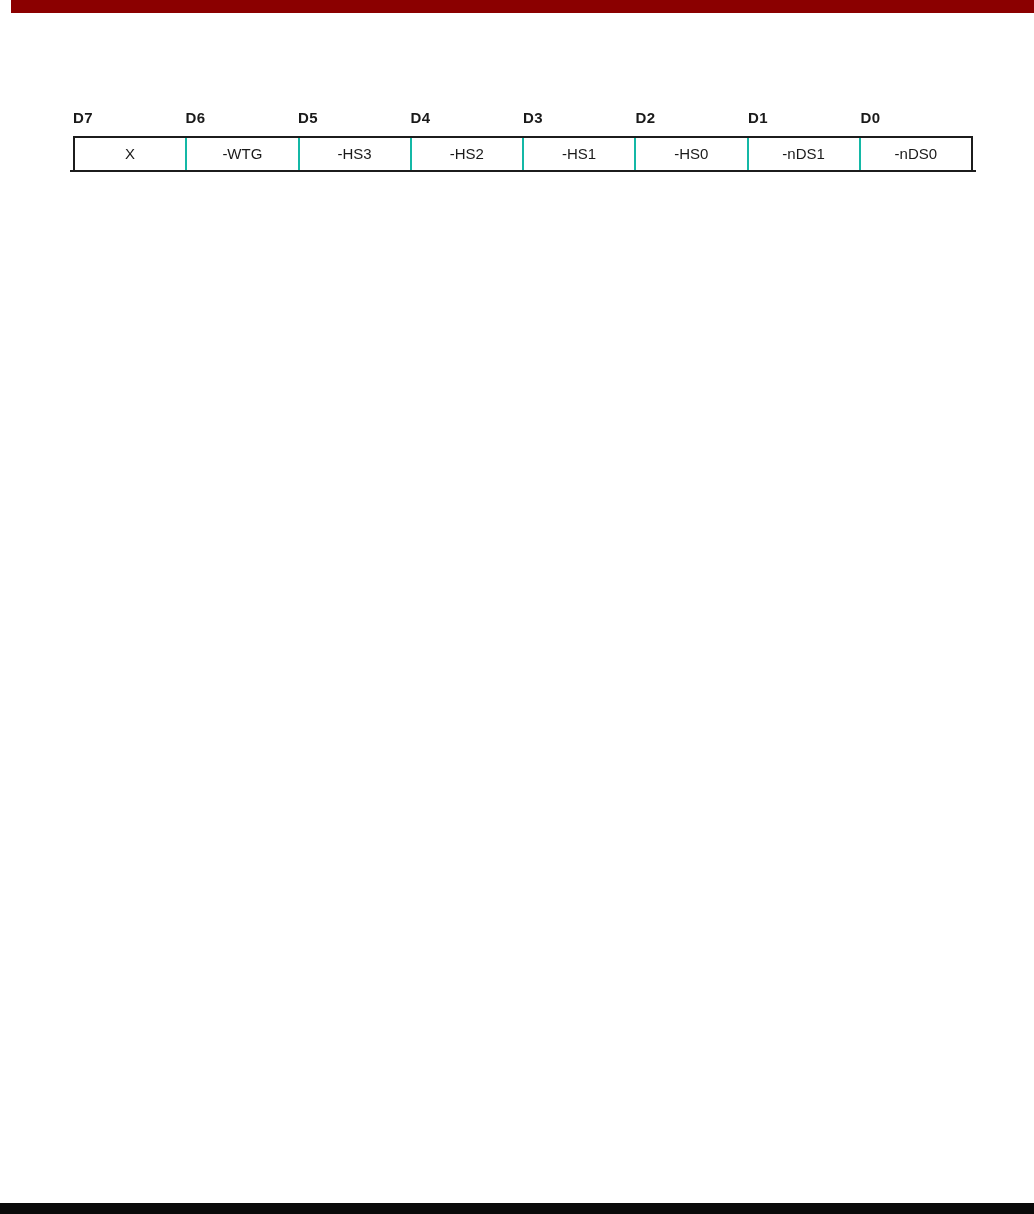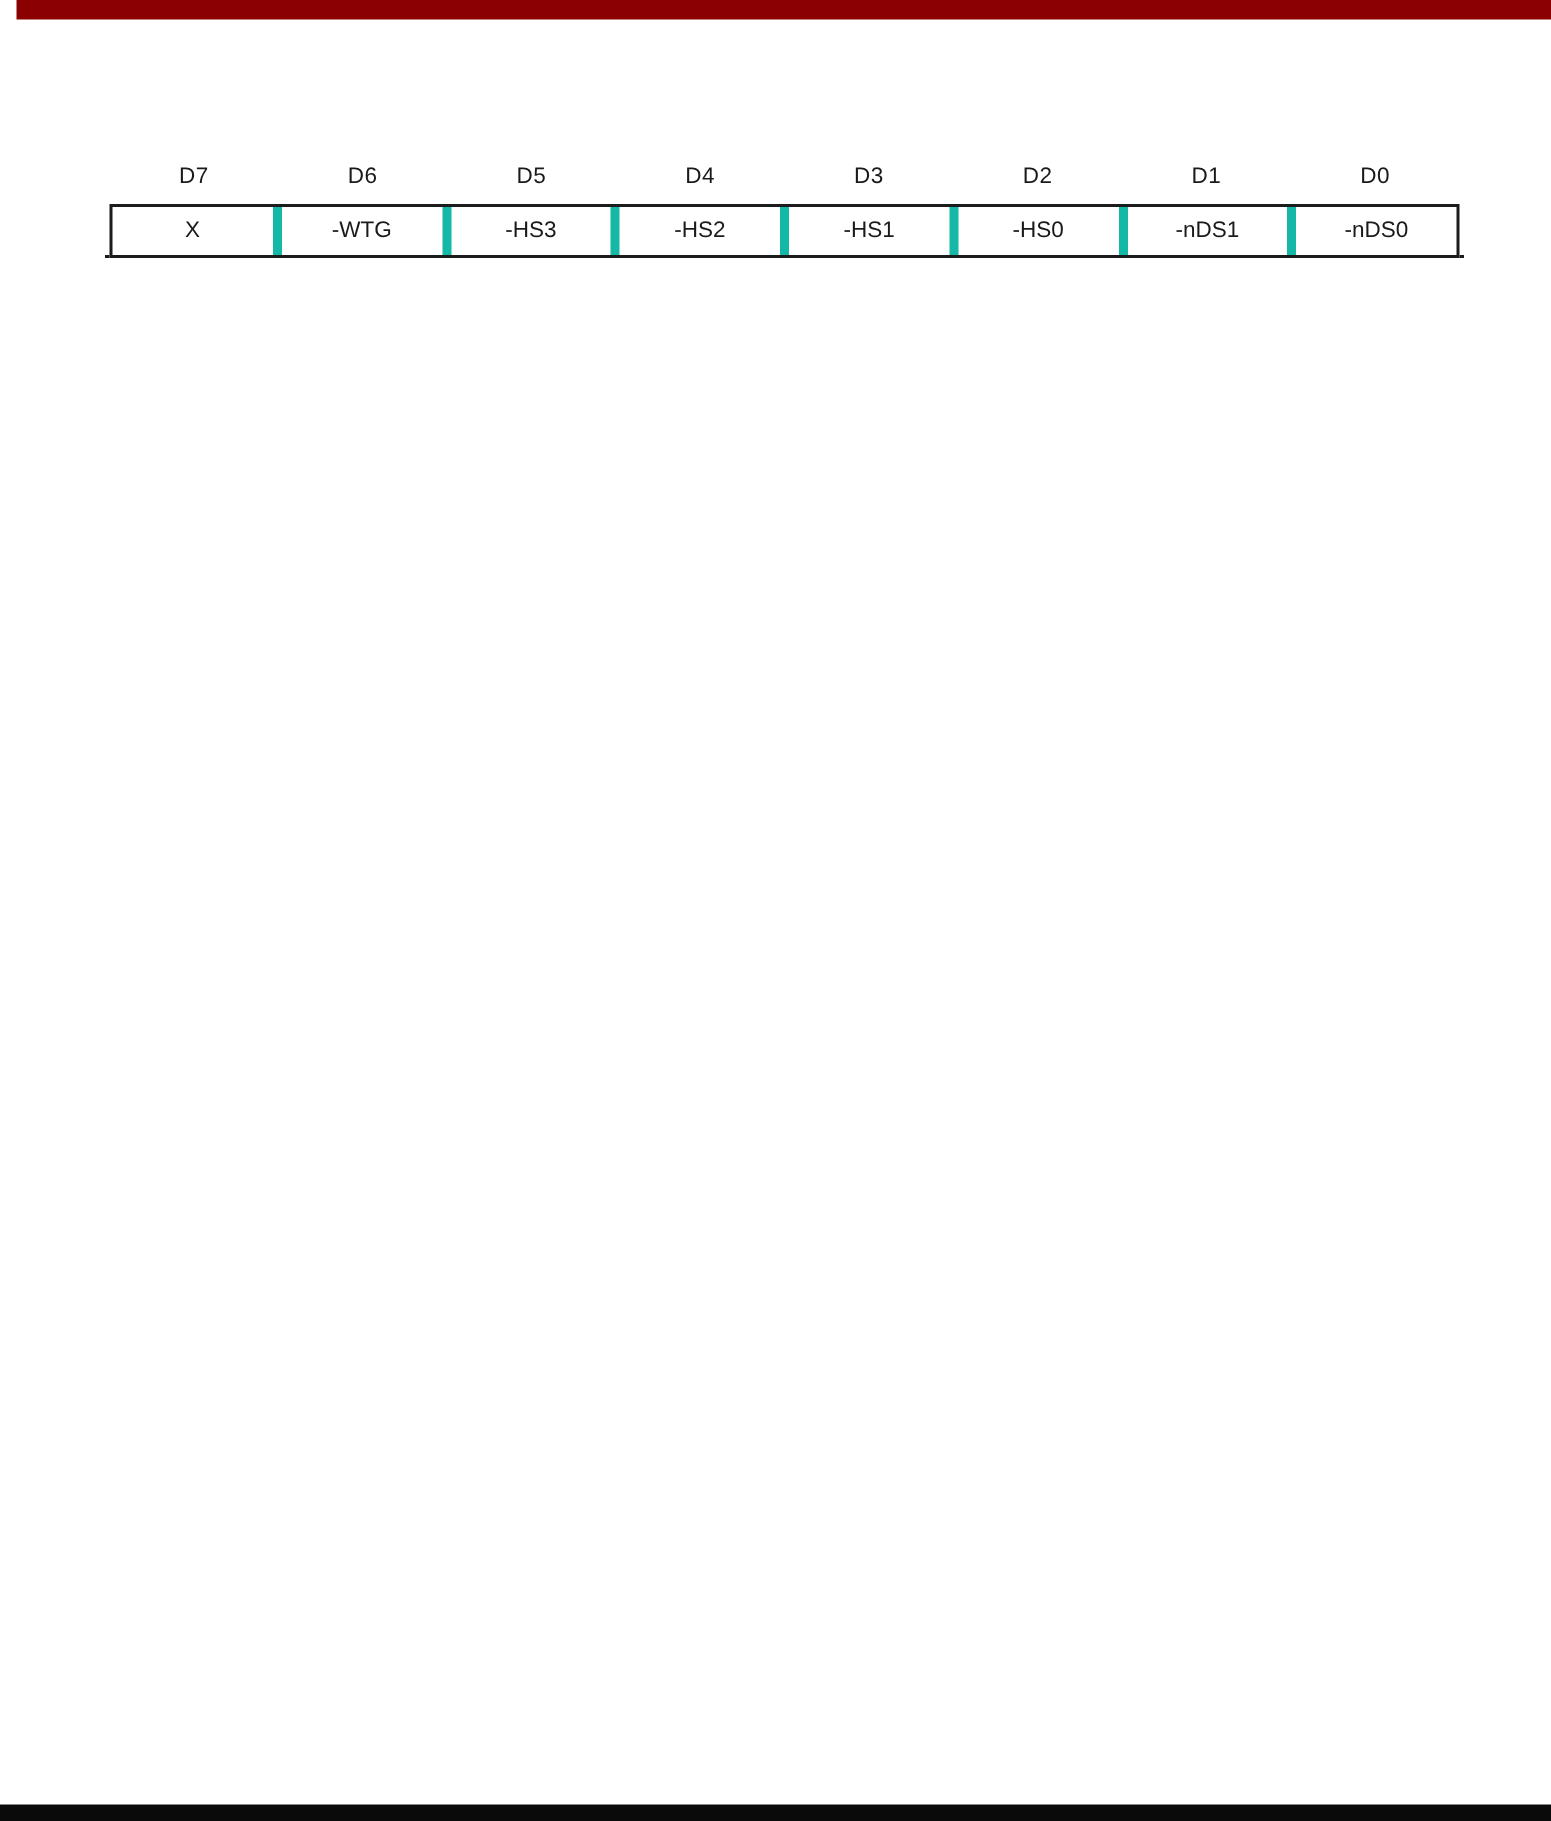--- a/index.html
+++ b/index.html
@@ -27,37 +27,37 @@
   }
   .bitfield {
     position: absolute;
     left: 73px;
     top: 109px;
     width: 900px;
   }
   .bf-headers { display: flex; }
   .bf-h {
     flex: 1;
-    text-align: center;
-    font-weight: normal;
+    text-align: left;
+    font-weight: bold;
     font-size: 15px;
     color: #1a1a1a;
     height: 18px;
     line-height: 18px;
     letter-spacing: 0.3px;
   }
   .bf-row-wrap { position: relative; margin-top: 9px; }
   .bf-cells {
     display: flex;
     border: 2px solid #1c1c1c;
     background: #ffffff;
   }
   .bf-c {
     flex: 1;
-    border-left: 6px solid #14b8a6;
+    border-left: 2px solid #14b8a6;
     height: 32px;
     line-height: 32px;
     text-align: center;
     font-size: 15px;
     color: #1a1a1a;
   }
   .bf-c:first-child { border-left: none; }
   .tick {
     position: absolute;
     bottom: 0;

